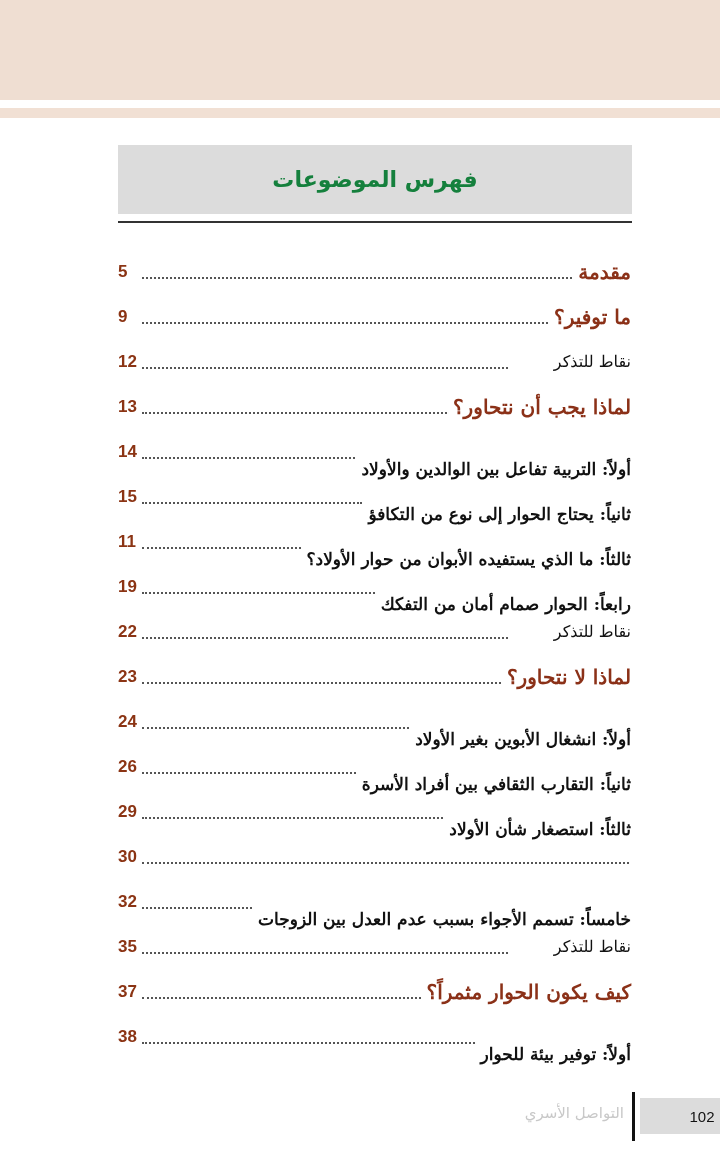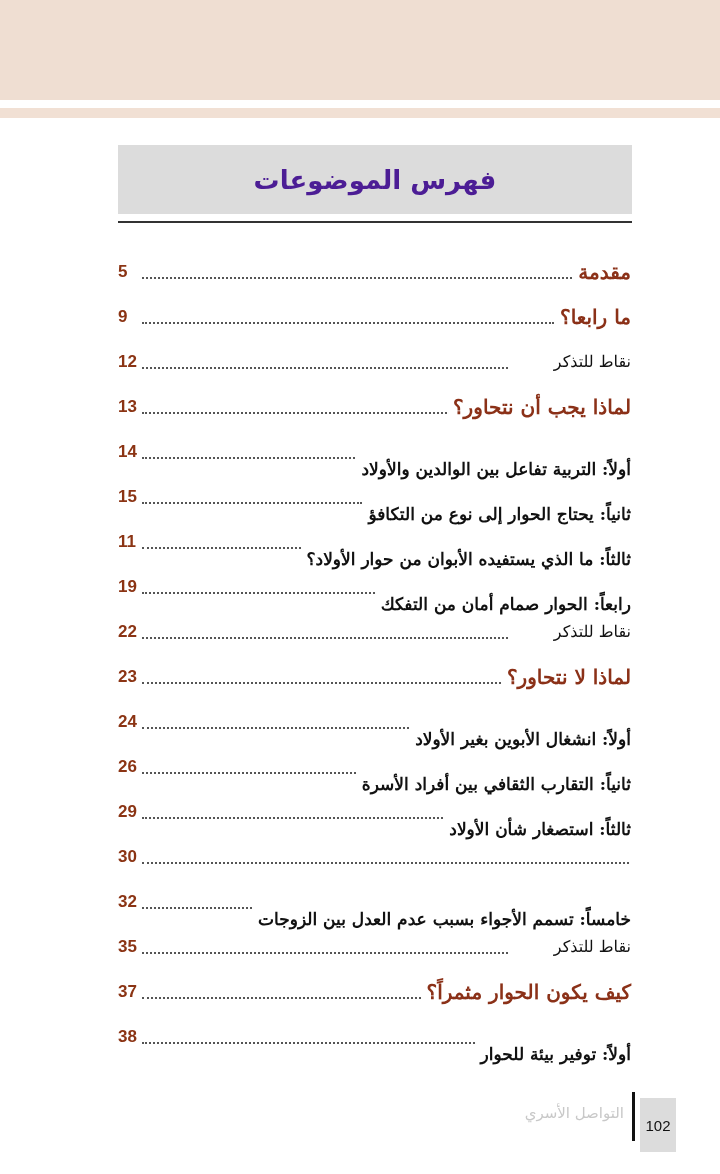--- a/index.html
+++ b/index.html
@@ -11,21 +11,21 @@
   .top-band { position: absolute; left: 0; top: 0; width: 720px; height: 100px; background: #efded2; }
   .top-stripe { position: absolute; left: 0; top: 108px; width: 720px; height: 10px; background: #f1e0d4; }
 
   .title-box {
     position: absolute; left: 118px; top: 145px; width: 514px; height: 69px;
     background: #dcdcdc;
     display: flex; align-items: center; justify-content: center;
   }
   .title-text {
     font-family: "DejaVu Sans", "Liberation Sans", sans-serif;
-    font-weight: bold; font-size: 26px; color: #4c1d95; direction: rtl;
+    font-weight: bold; font-size: 22px; color: #15803d; direction: rtl;
   }
   .title-rule { position: absolute; left: 118px; top: 221px; width: 514px; height: 2px; background: #333; }
 
   .toc { position: absolute; left: 118px; top: 249px; width: 513px; }
   .row {
     height: 45px; display: flex; flex-direction: row-reverse; align-items: center;
     direction: ltr;
   }
   .row .label {
     white-space: nowrap; direction: rtl; font-size: 17px; color: #111;
@@ -38,23 +38,23 @@
     flex: 1; height: 1px; margin: 0 2px; align-self: center; position: relative; top: 6px;
     border-bottom: 2px dotted #555;
   }
   .row .page {
     font-family: "Liberation Sans", "DejaVu Sans", sans-serif;
     font-weight: bold; font-size: 17px; color: #8b3414; min-width: 22px; text-align: left;
   }
 
   .footer-bar { position: absolute; left: 632px; top: 1092px; width: 3px; height: 49px; background: #111; }
   .footer-page {
-    position: absolute; left: 640px; top: 1098px; width: 36px; height: 54px; background: #dcdcdc;
+    position: absolute; left: 640px; top: 1098px; width: 36px; height: 36px; background: #dcdcdc;
     display: flex; align-items: center; justify-content: center;
-    font-family: "Liberation Sans", sans-serif; font-size: 15px; color: #111;
+    font-family: "Liberation Sans", sans-serif; font-size: 15px; color: #111; padding-left: 44px;
   }
   .footer-book {
     position: absolute; right: 96px; top: 1104px; direction: rtl;
     font-family: "DejaVu Sans", "Liberation Sans", sans-serif; font-size: 15px; color: #c8c8c8;
   }
 </style>
 </head>
 <body>
 
 <div class="top-band"></div>
@@ -65,21 +65,21 @@
 </div>
 <div class="title-rule"></div>
 
 <div class="toc">
   <div class="row heading">
     <span class="label">مقدمة</span>
     <span class="leader"></span>
     <span class="page">5</span>
   </div>
   <div class="row heading">
-    <span class="label">ما رابعا؟</span>
+    <span class="label">ما توفير؟</span>
     <span class="leader"></span>
     <span class="page">9</span>
   </div>
   <div class="row note">
     <span class="label">نقاط للتذكر</span>
     <span class="leader"></span>
     <span class="page">12</span>
   </div>
   <div class="row heading">
     <span class="label">لماذا يجب أن نتحاور؟</span>

